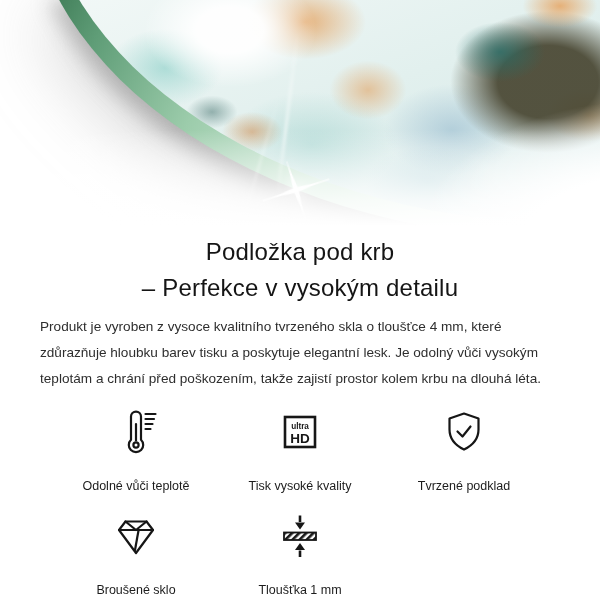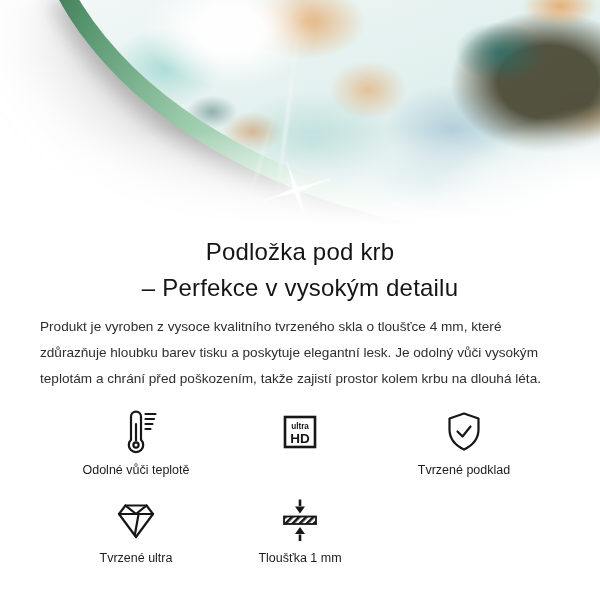--- a/index.html
+++ b/index.html
@@ -47,21 +47,21 @@
   
   .content{padding:4px 40px 0 40px;}
   .title{font-family:Liberation Sans, sans-serif;font-weight:400;
     font-size:24px;line-height:36px;color:#151515;margin:0;letter-spacing:.2px;text-align:center;}
   .title span{display:block;}
   .desc{margin:8px 0 2px 0;font-size:13.6px;line-height:26px;color:#2e2e2e;max-width:540px;}
   
   .features{margin-top:14px;display:grid;grid-template-columns:repeat(3,1fr);row-gap:16px;padding:0 14px;}
   .feature{text-align:center;}
   .icon-box{height:52px;display:flex;align-items:center;justify-content:center;}
-  .feature-label{margin-top:4px;font-size:12.5px;line-height:16px;color:#1c1c1c;}
+  .feature-label{margin-top:20px;font-size:12.5px;line-height:16px;color:#1c1c1c;}
   .ic{stroke:#161616;fill:none;stroke-width:2.2;stroke-linecap:round;stroke-linejoin:round;}
 </style>
 </head>
 <body>
 
 <div class="hero">
   <div class="disc-edge-wrap">
     <div class="disc-edge"></div>
   </div>
   <div class="disc-face"></div>
@@ -101,20 +101,21 @@
     </div>
 
     <div class="feature">
       <div class="icon-box">
         <svg width="48" height="48" viewBox="0 0 48 48">
           <rect x="9" y="9" width="30" height="30" fill="none" stroke="#161616" stroke-width="2.6"></rect>
           <text x="24" y="21" text-anchor="middle" font-family="Liberation Sans, sans-serif" font-size="8.2" font-weight="700" fill="#161616">ultra</text>
           <text x="24" y="34.5" text-anchor="middle" font-family="Liberation Sans, sans-serif" font-size="13.5" font-weight="800" fill="#161616">HD</text>
         </svg>
       </div>
+      <div class="feature-label">Tisk vysoké kvality</div>
     </div>
 
     <div class="feature">
       <div class="icon-box">
         <svg class="ic" width="48" height="48" viewBox="0 0 48 48">
           <path d="M24 5.5 L38.5 10.5 L38.5 21.5 C38.5 30.6 32.5 37.4 24 41.6 C15.5 37.4 9.5 30.6 9.5 21.5 L9.5 10.5 Z"></path>
           <path d="M17.5 23.5 L22.5 28.5 L30.5 18.5"></path>
         </svg>
       </div>
       <div class="feature-label">Tvrzené podklad</div>
@@ -122,21 +123,21 @@
 
     <div class="feature">
       <div class="icon-box">
         <svg class="ic" width="48" height="48" viewBox="0 0 48 48">
           <path d="M13.5 9.5 L34.5 9.5 L41 18 L24 41 L7 18 Z"></path>
           <path d="M7 18 L41 18"></path>
           <path d="M13.5 9.5 L24 18 L34.5 9.5"></path>
           <path d="M26.5 18.5 L23 38"></path>
         </svg>
       </div>
-      <div class="feature-label">Tvrzené ultra</div>
+      <div class="feature-label">Broušené sklo</div>
     </div>
 
 
     <div class="feature">
       <div class="icon-box">
         <svg width="48" height="48" viewBox="0 0 48 48">
           <defs>
             <pattern id="hch" width="5" height="5" patternUnits="userSpaceOnUse" patternTransform="rotate(45)">
               <rect width="5" height="5" fill="#ffffff"></rect>
               <rect width="2.6" height="5" fill="#161616"></rect>

